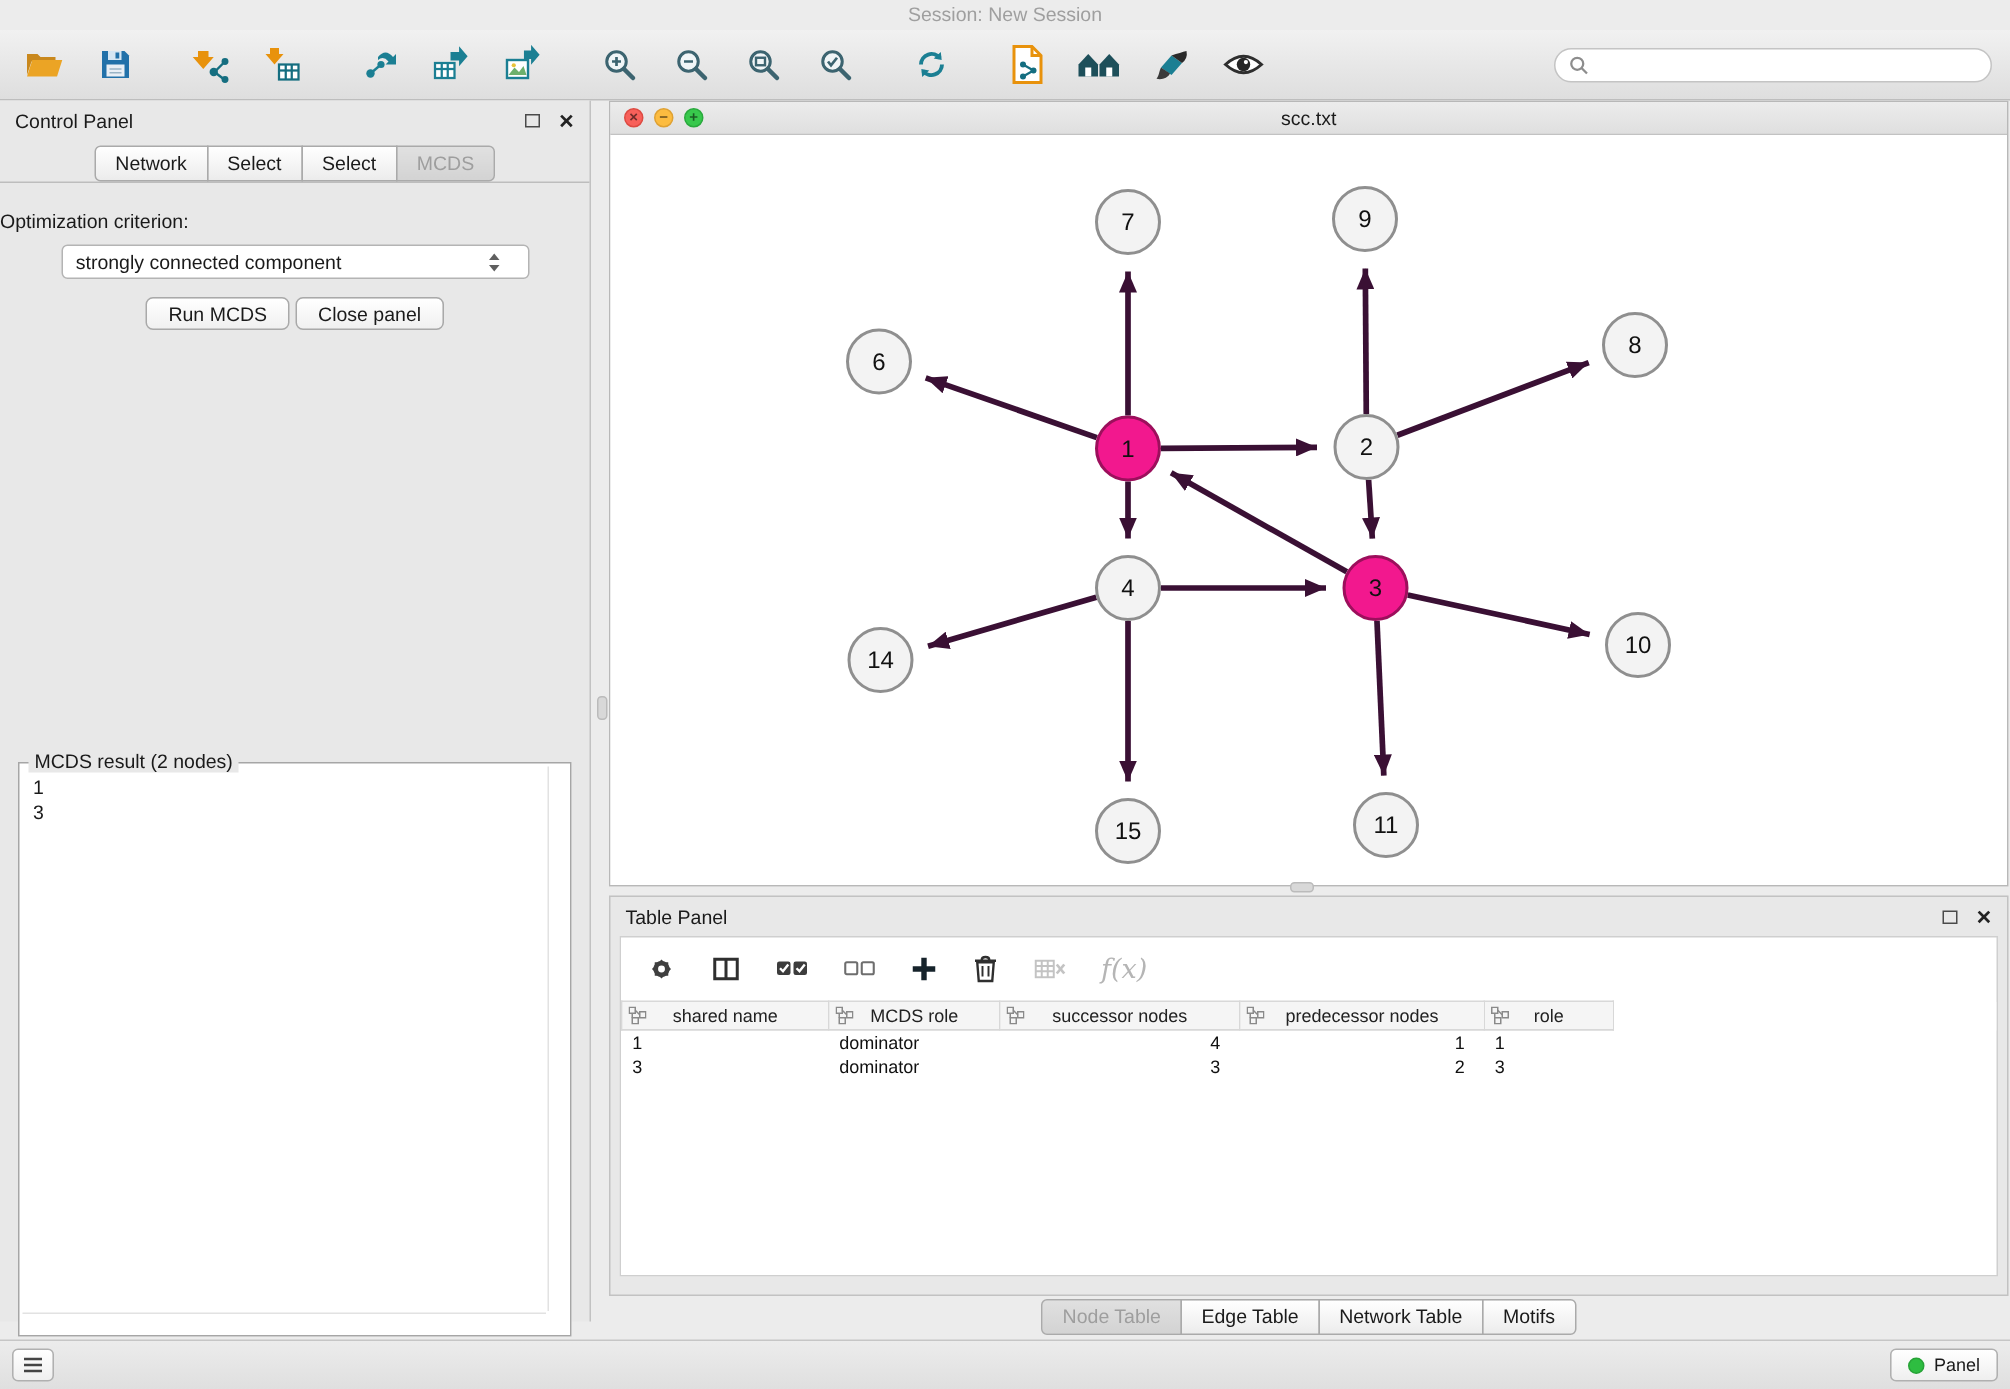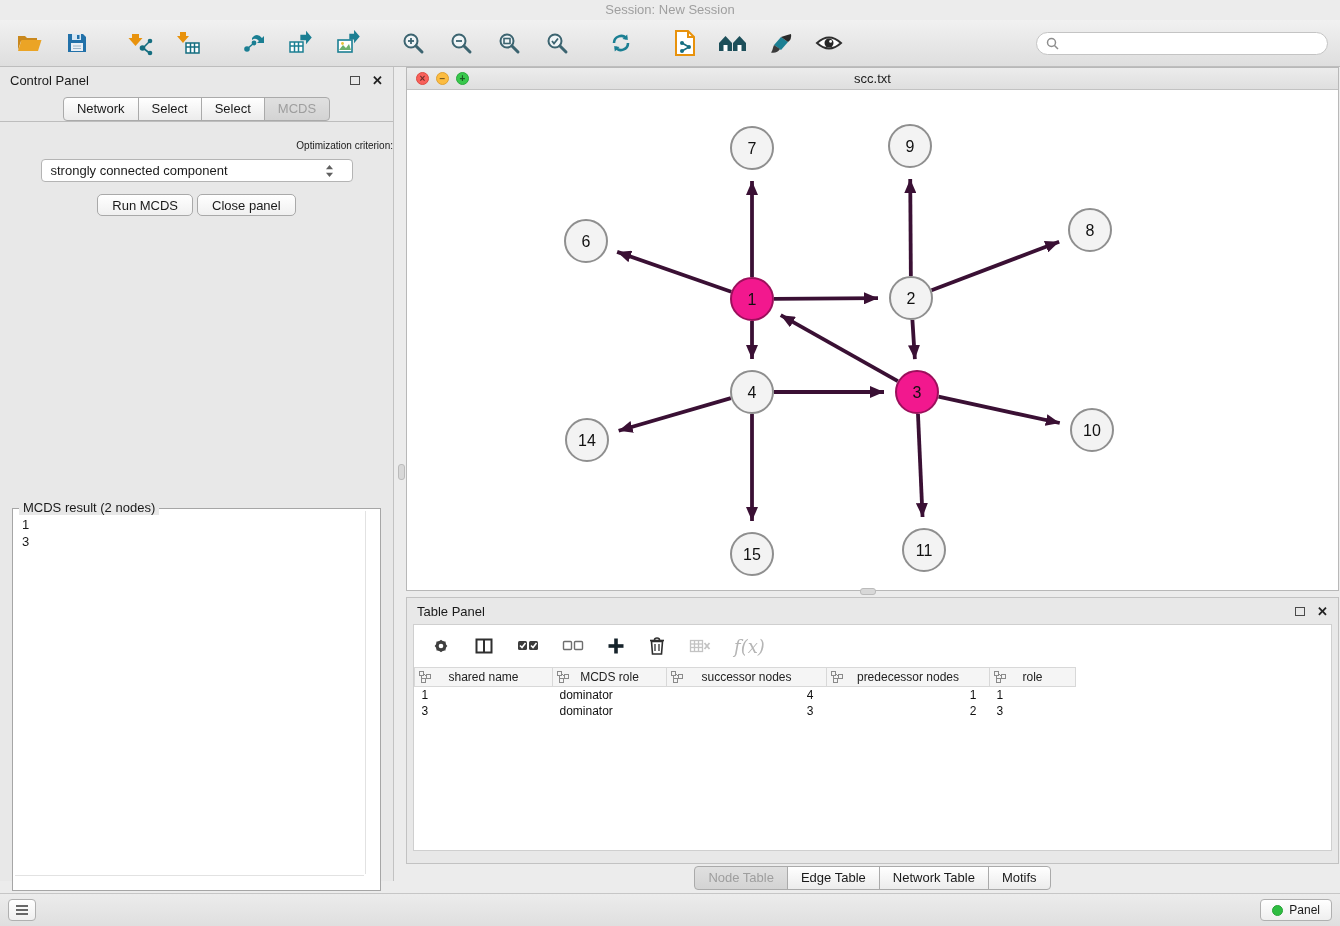--- a/index.html
+++ b/index.html
@@ -46,21 +46,21 @@
   .tabbar { display:flex; justify-content:center; border-bottom:1px solid #bdbdbd; padding-top:4px; }
   .tab {
     border:1px solid #aaaaaa; margin-left:-1px;
     background:linear-gradient(#ffffff,#ececec);
     padding:3px 13px 4px; font-size:13px; color:#1a1a1a; cursor:default;
   }
   .tab:first-child { border-top-left-radius:4px; border-bottom-left-radius:4px; margin-left:0; }
   .tab:last-child { border-top-right-radius:4px; border-bottom-right-radius:4px; }
   .tab.active { background:linear-gradient(#e0e0e0,#d3d3d3); color:#9e9e9e; }
   .cp-content { position:relative; height:calc(100% - 57px); }
-  .opt-label { text-align:right; font-size:10px; margin-top:18px; }
+  .opt-label { text-align:left; font-size:13px; margin-top:18px; }
   .dropdown {
     margin:8px auto 0; width:312px; height:23px; background:#fff;
     border:1px solid #b4b4b4; border-radius:4px;
     display:flex; align-items:center; padding:0 18px 0 9px; font-size:13px;
   }
   .dropdown .dd-label { flex:1; }
   .btn-row { display:flex; justify-content:center; gap:4px; margin-top:12px; }
   .btn {
     height:22px; padding:0 14px; font-size:13px; font-family:"Liberation Sans",sans-serif;
     background:linear-gradient(#ffffff,#f0f0f0); border:1px solid #a9a9a9; border-radius:5px;

